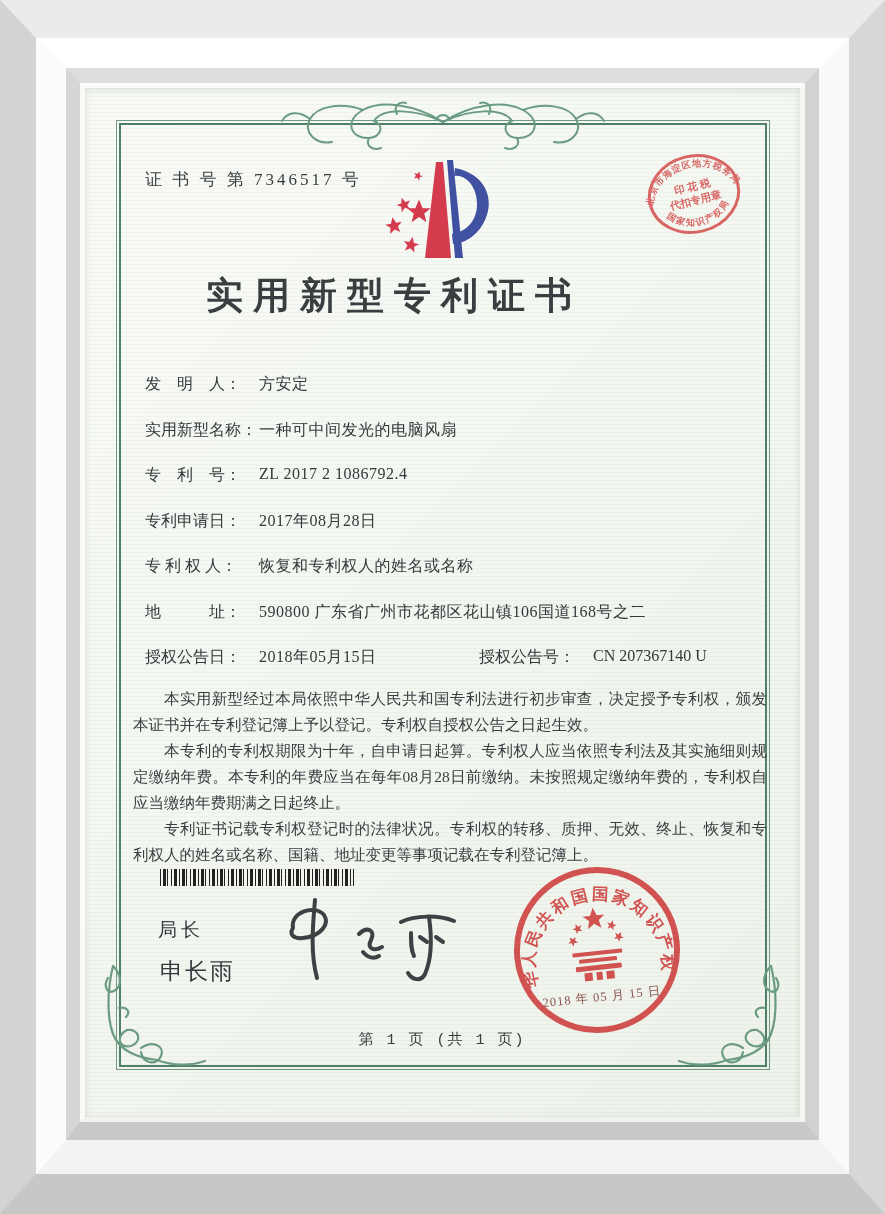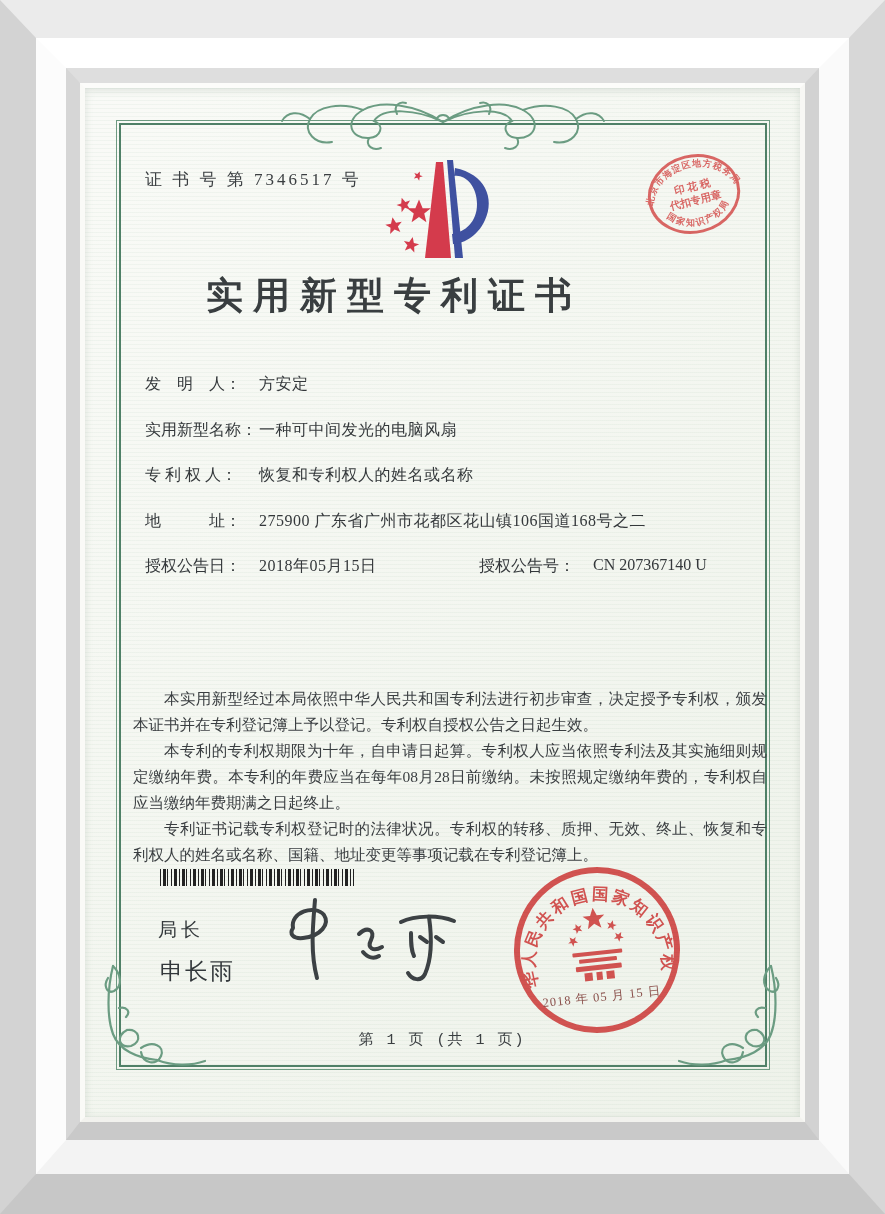--- a/index.html
+++ b/index.html
@@ -160,26 +160,34 @@
       <div class="fields">
         <div class="frow">
           <span class="lab">发　明　人：</span>
           <span class="val">方安定</span>
         </div>
         <div class="frow">
           <span class="lab">实用新型名称：</span>
           <span class="val">一种可中间发光的电脑风扇</span>
         </div>
         <div class="frow">
+          <span class="lab">专　利　号：</span>
+          <span class="val">ZL 2017 2 1086792.4</span>
+        </div>
+        <div class="frow">
+          <span class="lab">专利申请日：</span>
+          <span class="val">2017年08月28日</span>
+        </div>
+        <div class="frow">
           <span class="lab">专 利 权 人：</span>
           <span class="val">恢复和专利权人的姓名或名称</span>
         </div>
         <div class="frow">
           <span class="lab">地　　　址：</span>
-          <span class="val">275900 广东省广州市花都区花山镇106国道168号之二</span>
+          <span class="val">590800 广东省广州市花都区花山镇106国道168号之二</span>
         </div>
         <div class="frow grant">
           <span class="lab">授权公告日：</span>
           <span class="val">2018年05月15日</span>
           <span class="lab2">授权公告号：</span>
           <span class="val2">CN 207367140 U</span>
         </div>
       </div>
 
       <div class="paras">

